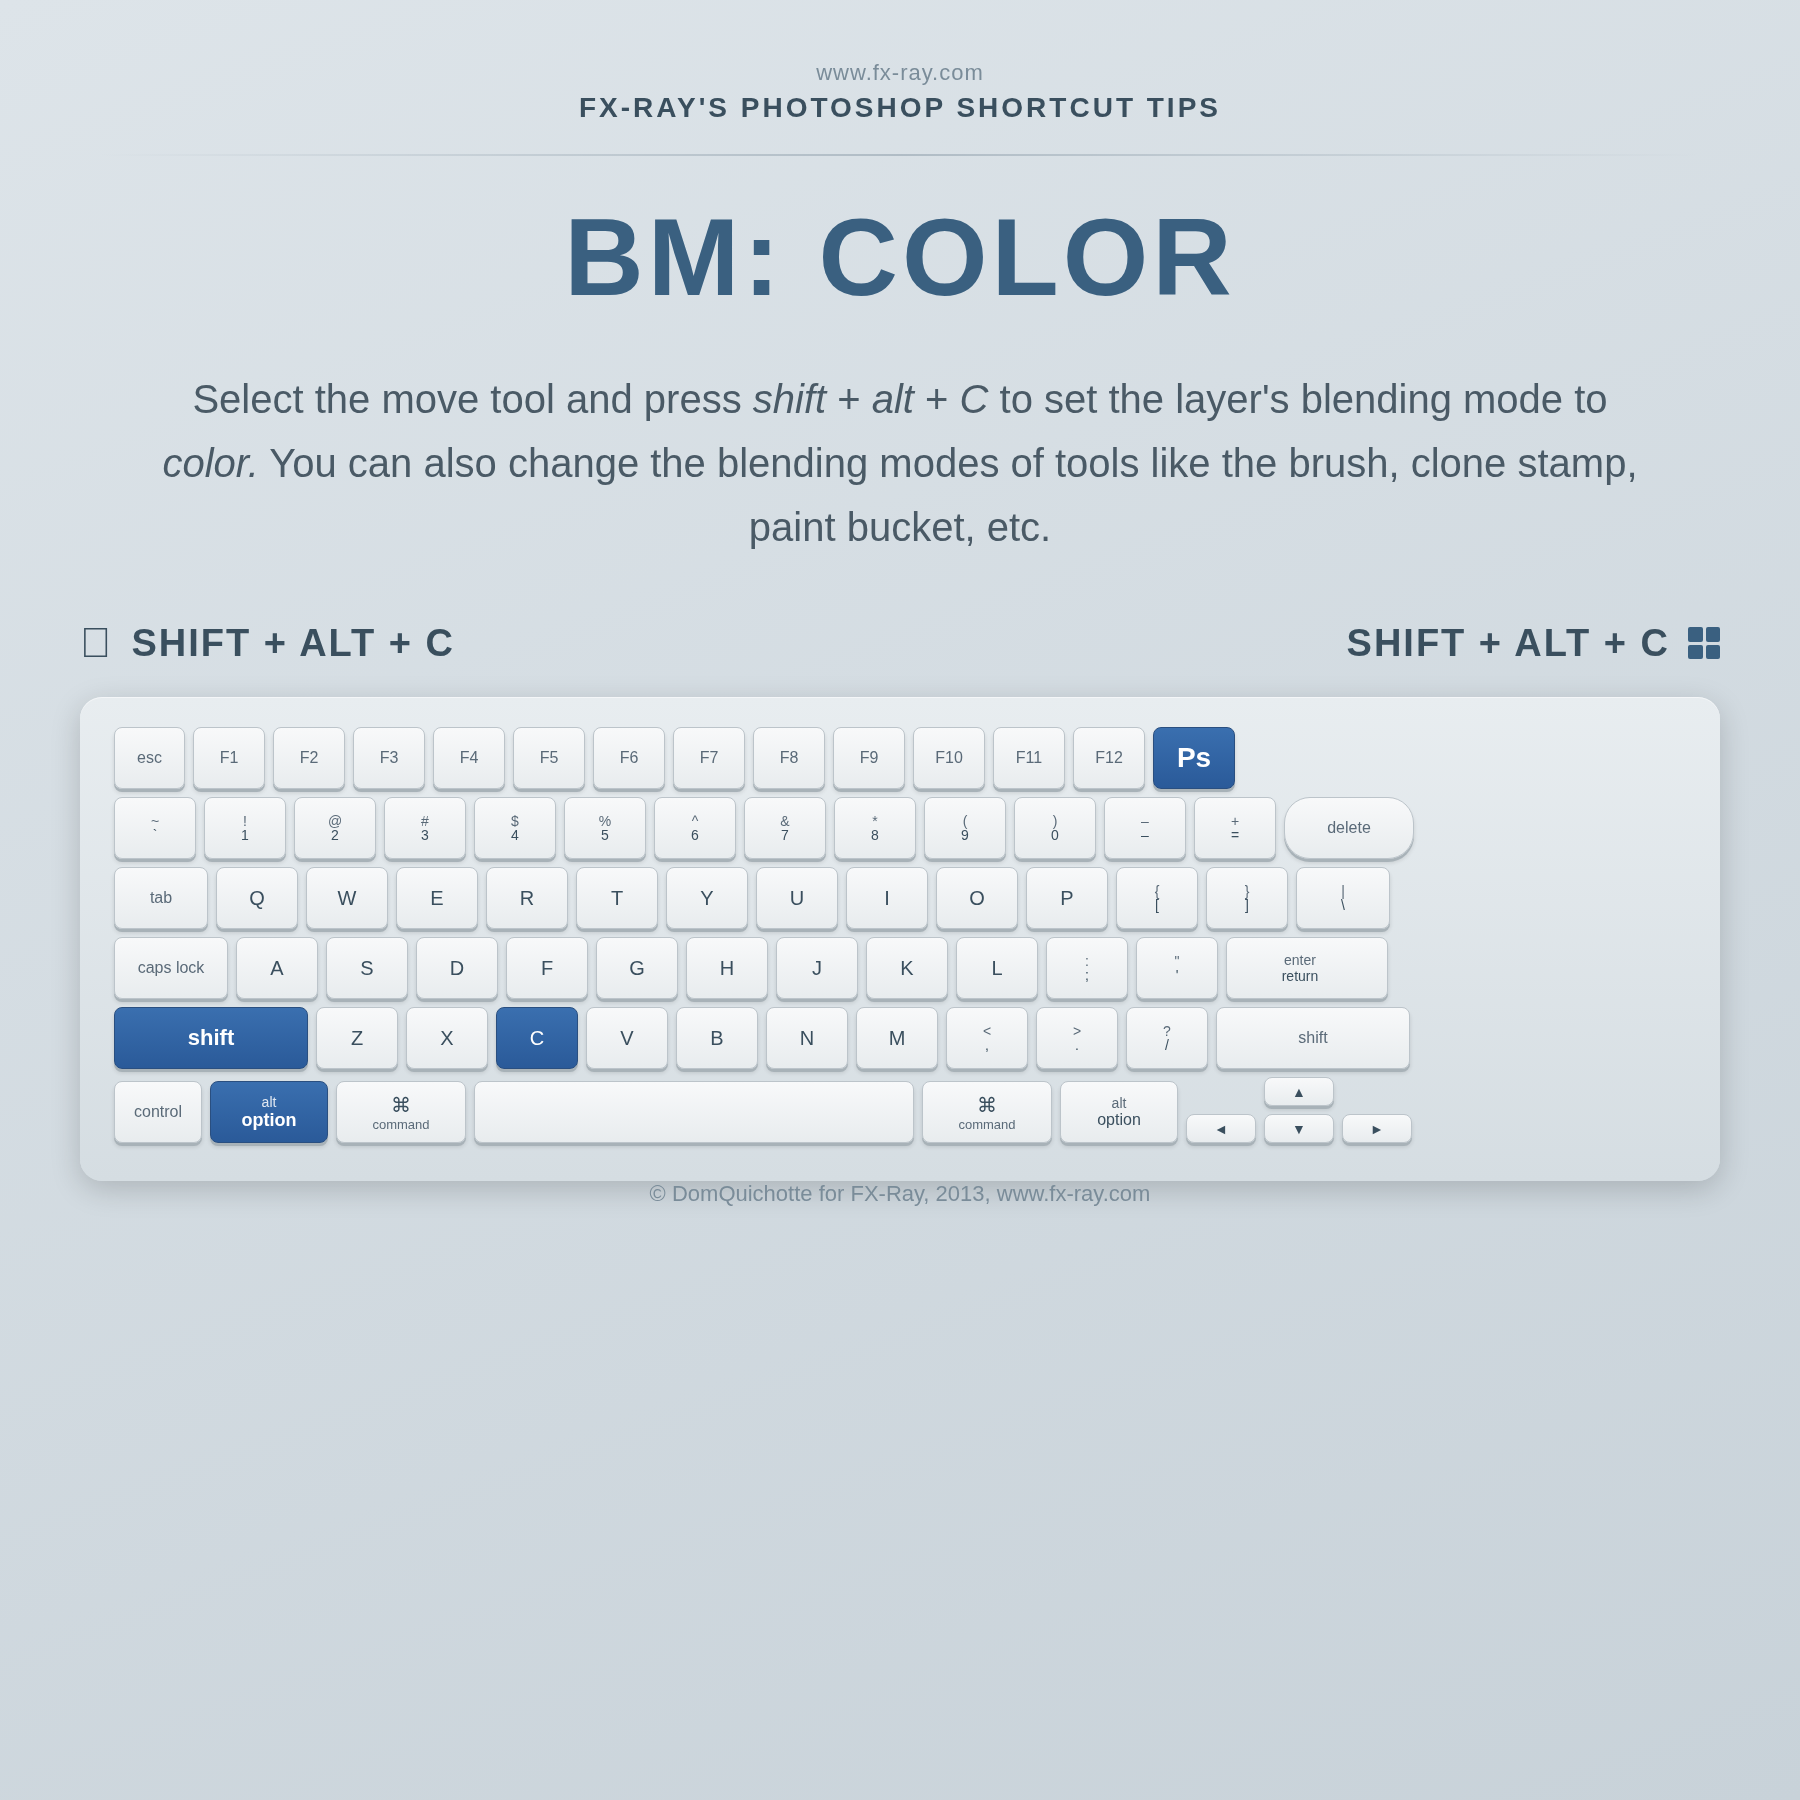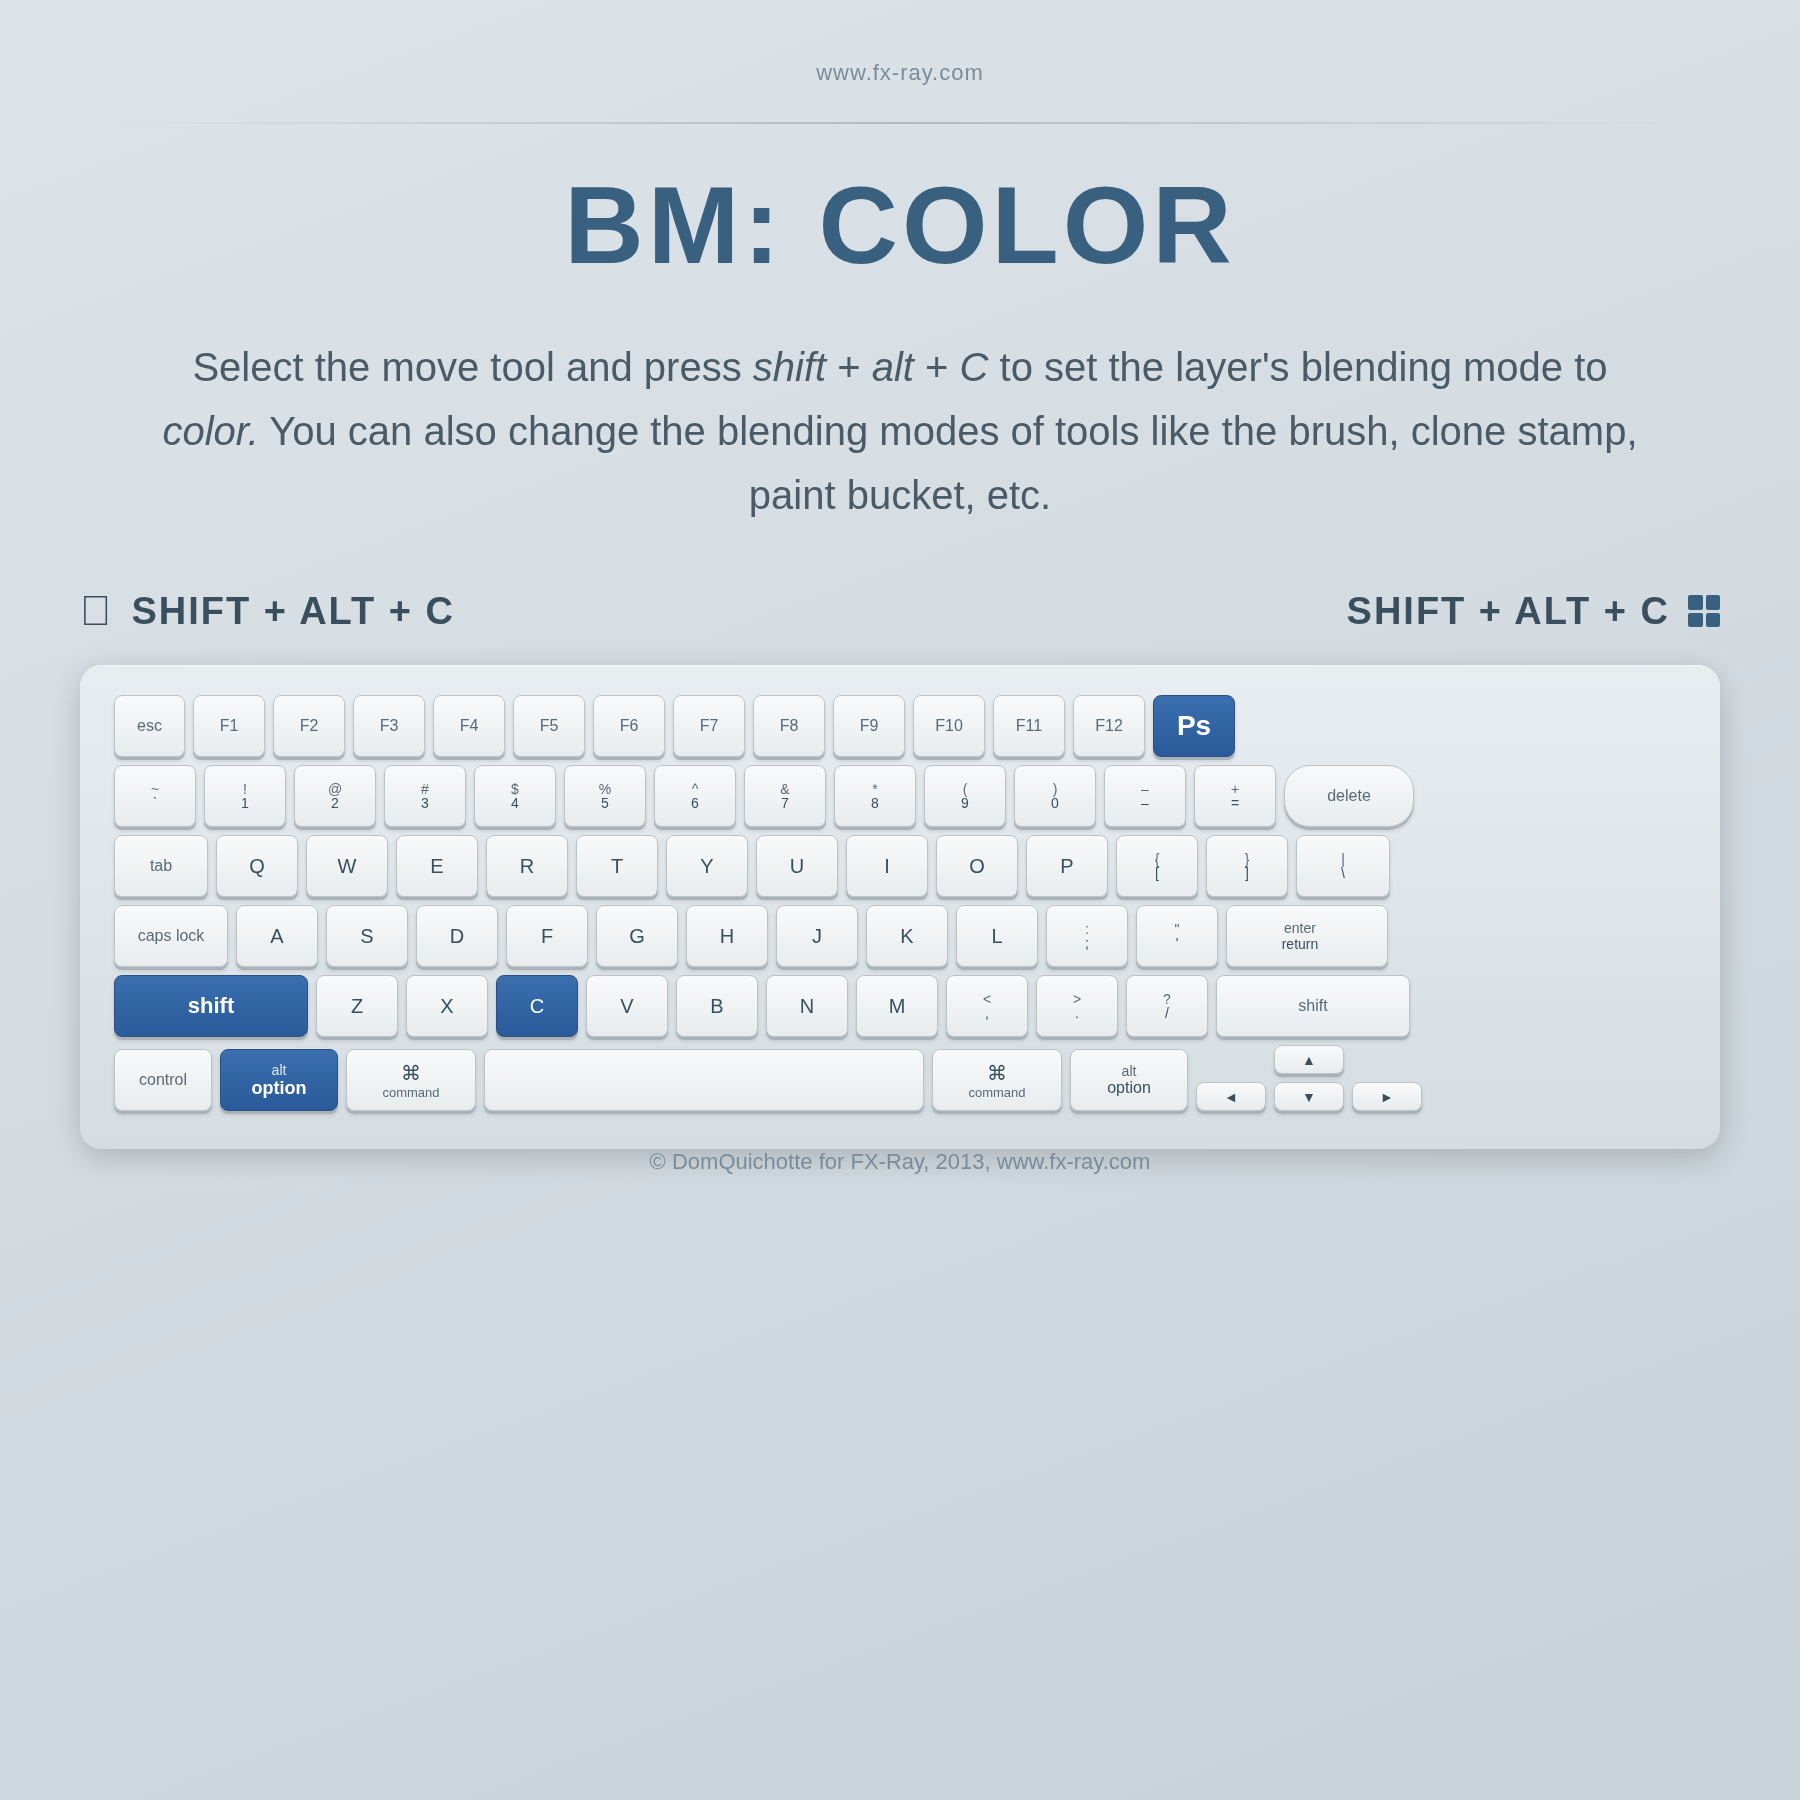--- a/index.html
+++ b/index.html
@@ -160,21 +160,21 @@
     .k-ps     { width: 82px; background: linear-gradient(180deg, #3a6faf 0%, #2a5a99 100%); border-color: #2a4f80; color: white; font-size: 28px; font-weight: 700; }
     .k-tilde  { width: 82px; }
     .k-num    { width: 82px; }
     .k-delete { width: 130px; font-size: 18px; border-radius: 26px; }
     .k-tab    { width: 94px; font-size: 18px; }
     .k-letter { width: 82px; }
     .k-bslash { width: 94px; }
     .k-caps   { width: 114px; font-size: 16px; }
     .k-enter  { width: 162px; font-size: 16px; }
     .k-shift-l { width: 194px; background: linear-gradient(180deg, #3a6faf 0%, #2a5a99 100%); border-color: #2a4f80; color: white; font-size: 22px; font-weight: 700; }
-    .k-ctrl   { width: 98px; font-size: 16px; }
+    .k-ctrl   { width: 88px; font-size: 16px; }
     .k-alt-active { width: 118px; background: linear-gradient(180deg, #3a6faf 0%, #2a5a99 100%); border-color: #2a4f80; color: white; }
     .k-cmd    { width: 130px; }
     .k-space  { width: 440px; }
     .k-cmd-r  { width: 130px; }
     .k-alt-r  { width: 118px; }
     .k-arrow  { width: 70px; height: 29px; min-height: 29px; font-size: 14px; }
     .k-c-active { background: linear-gradient(180deg, #3a6faf 0%, #2a5a99 100%); border-color: #2a4f80; color: white; font-size: 22px; font-weight: 700; }
 
     .footer-text {
       font-size: 22px;
@@ -195,20 +195,21 @@
       border-radius: 2px;
     }
   </style>
 </head>
 <body>
 
 <div class="page-wrapper">
 
   <div class="header-section">
     <div class="website-url">www.fx-ray.com</div>
+    <div class="main-title">FX-RAY'S PHOTOSHOP SHORTCUT TIPS</div>
   </div>
 
   <div class="divider"></div>
 
   <div class="shortcut-title">BM: COLOR</div>
 
   <div class="description">
     Select the move tool and press <em>shift</em> + <em>alt</em> + <em>C</em> to set the layer's
     blending mode to <em>color.</em> You can also change the blending
     modes of tools like the brush, clone stamp, paint bucket, etc.

